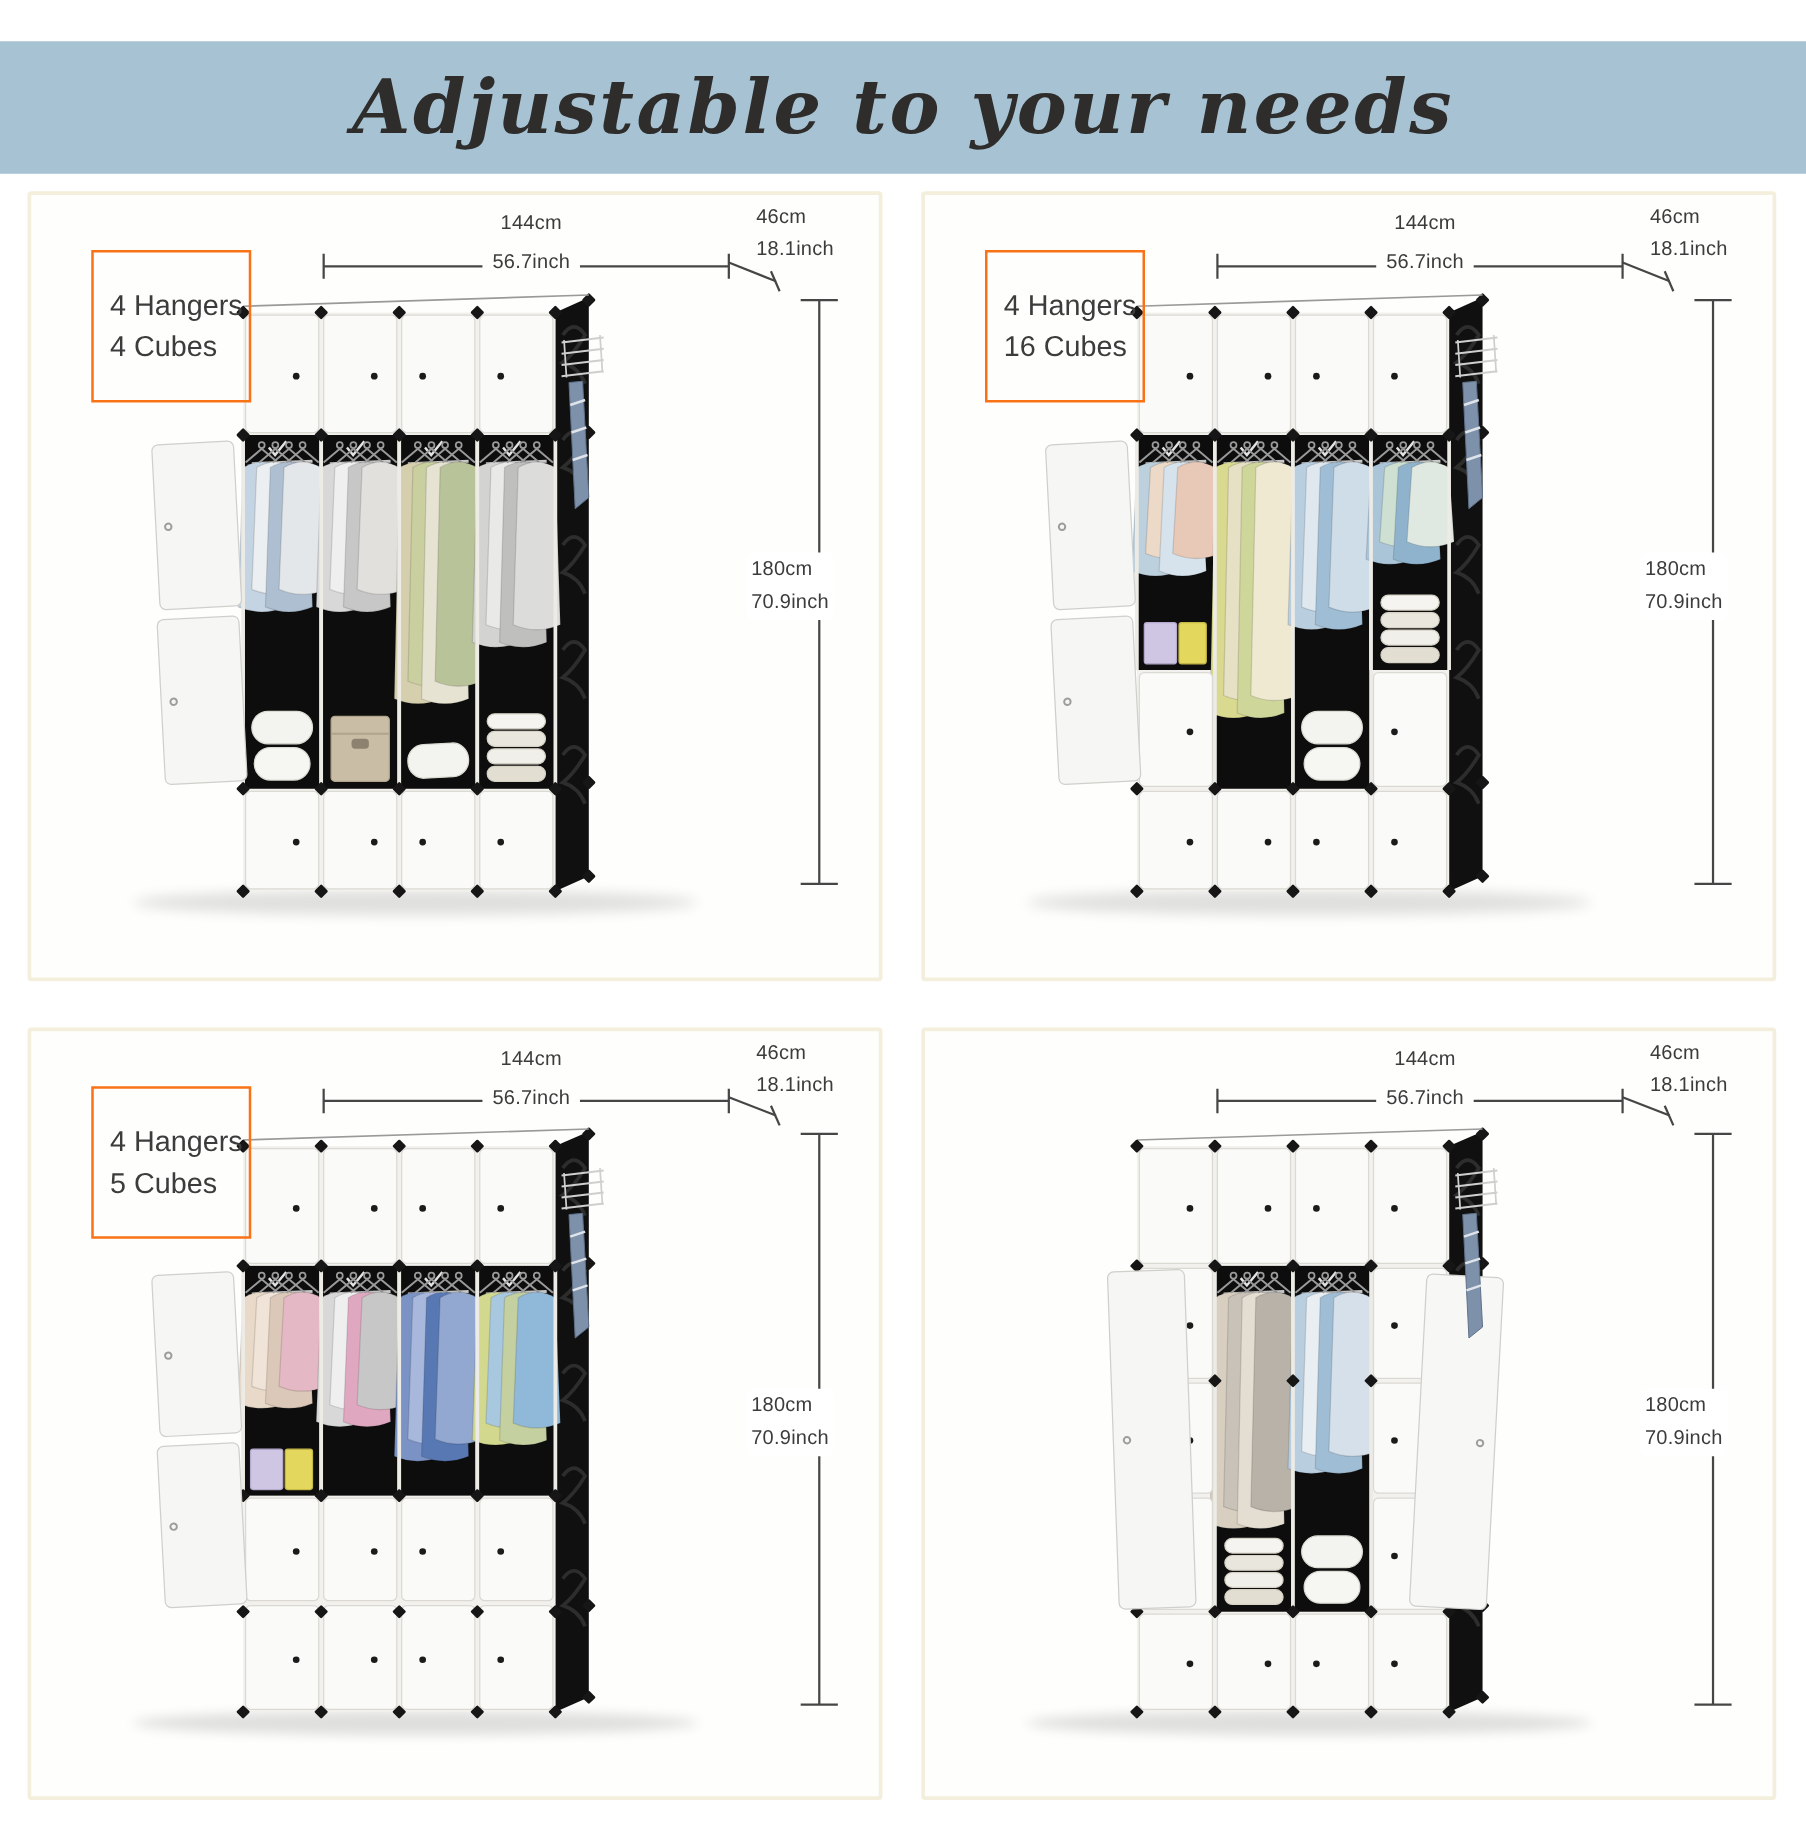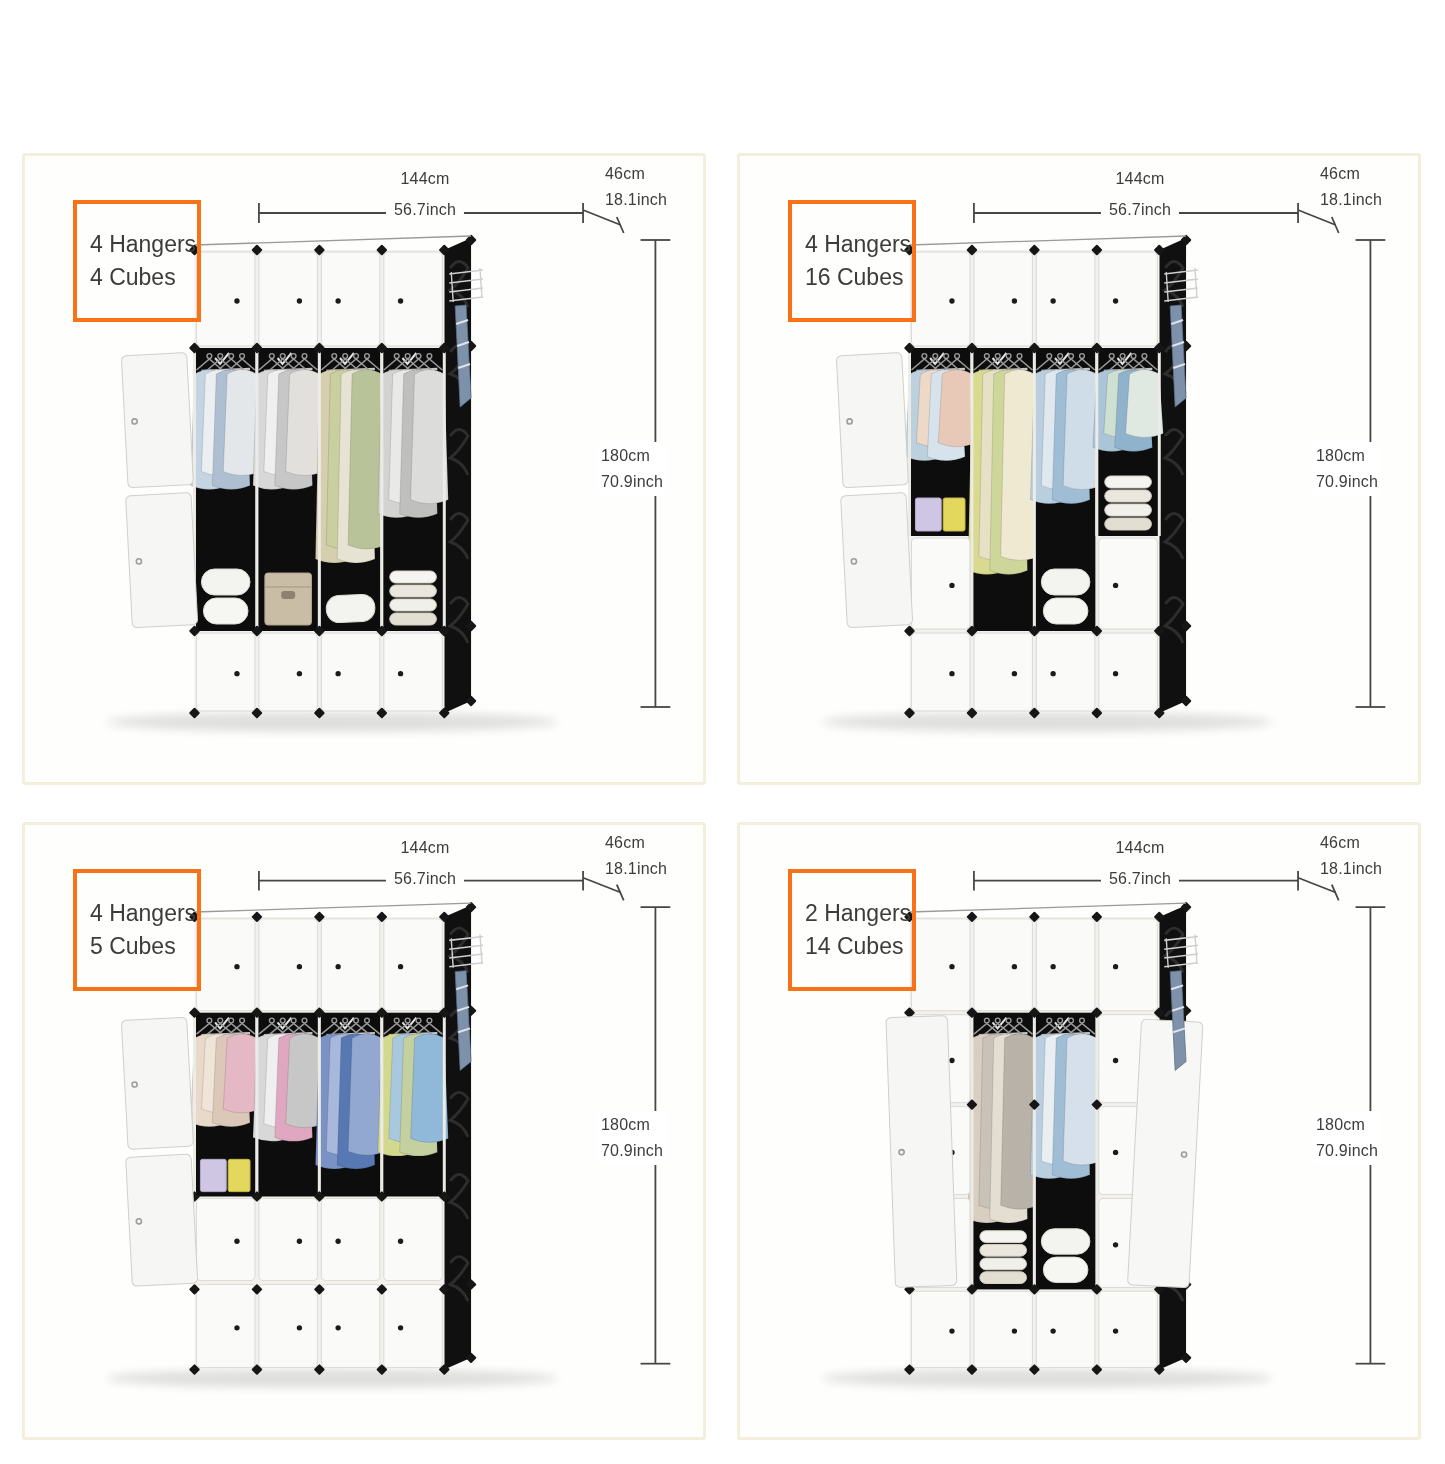--- a/index.html
+++ b/index.html
@@ -13,36 +13,39 @@
   
   .panel{position:absolute;width:684px;background:var(--panel_bg,#fefefc);
          border:3px solid var(--panel_border,#f4efdd);border-radius:3px;box-sizing:border-box;}
   .panel.tl{left:22px;top:153px;height:632px;}
   .panel.tr{left:737px;top:153px;height:632px;}
   .panel.bl{left:22px;top:822px;height:618px;}
   .panel.br{left:737px;top:822px;height:618px;}
   .illus{position:absolute;left:0;top:0;width:100%;height:100%;}
   
   .label-box{position:absolute;left:48px;top:44px;width:128px;height:122px;
-             border:4px solid #f97316;display:flex;flex-direction:column;justify-content:center;
+             border:2px solid #f97316;display:flex;flex-direction:column;justify-content:center;
              padding-left:13px;box-sizing:border-box;gap:8px;background:transparent;}
   .label-box div{font-size:23px;color:#3c3c3c;line-height:1.1;white-space:nowrap;}
   
   .dim{position:absolute;color:#3c3c3c;font-size:16px;letter-spacing:.2px;white-space:nowrap;}
   .dim-w-cm{left:400px;top:14px;transform:translateX(-50%);}
   .dim-w-in{left:400px;top:45px;transform:translateX(-50%);
             background:var(--panel_bg,#fefefc);padding:0 8px;}
   .dim-depth{left:580px;top:5px;line-height:26px;}
   .dim-height{left:572px;top:286px;line-height:26px;background:#ffffff;padding:1px 4px;border-radius:6px;}
 </style>
 </head>
 <body>
 
 <div class="page">
 
+  <div class="banner">
+    <h1>Adjustable to your needs</h1>
+  </div>
 
   <section class="panel tl">
     <svg class="illus" id="w0" viewBox="0 0 684 626" preserveAspectRatio="none">
         <defs>
           <filter id="sh0" x="-30%" y="-200%" width="160%" height="500%">
           <feGaussianBlur stdDeviation="5"></feGaussianBlur>
           </filter>
         </defs>
         <ellipse cx="310" cy="566" rx="228" ry="10" fill="#000" opacity="0.12" filter="url(#sh0)"></ellipse>
         <g>
@@ -906,24 +909,20 @@
     <line x1="236" y1="57" x2="563" y2="57"></line>
     <line x1="236" y1="47" x2="236" y2="67"></line>
           <line x1="563" y1="47" x2="563" y2="67"></line>
     <line x1="563" y1="54" x2="601" y2="69"></line>
           <line x1="597" y1="61" x2="604" y2="77"></line>
     <line x1="636" y1="84" x2="636" y2="551"></line>
     <line x1="621" y1="84" x2="651" y2="84"></line>
           <line x1="621" y1="551" x2="651" y2="551"></line>
         </g>
       </svg>
-    <div class="label-box">
-      <div>2 Hangers</div>
-      <div>14 Cubes</div>
-    </div>
     <div class="dim dim-w-cm">144cm</div>
     <div class="dim dim-w-in">56.7inch</div>
     <div class="dim dim-depth">
       <div>46cm</div>
       <div>18.1inch</div>
     </div>
     <div class="dim dim-height">
       <div>180cm</div>
       <div>70.9inch</div>
     </div>

